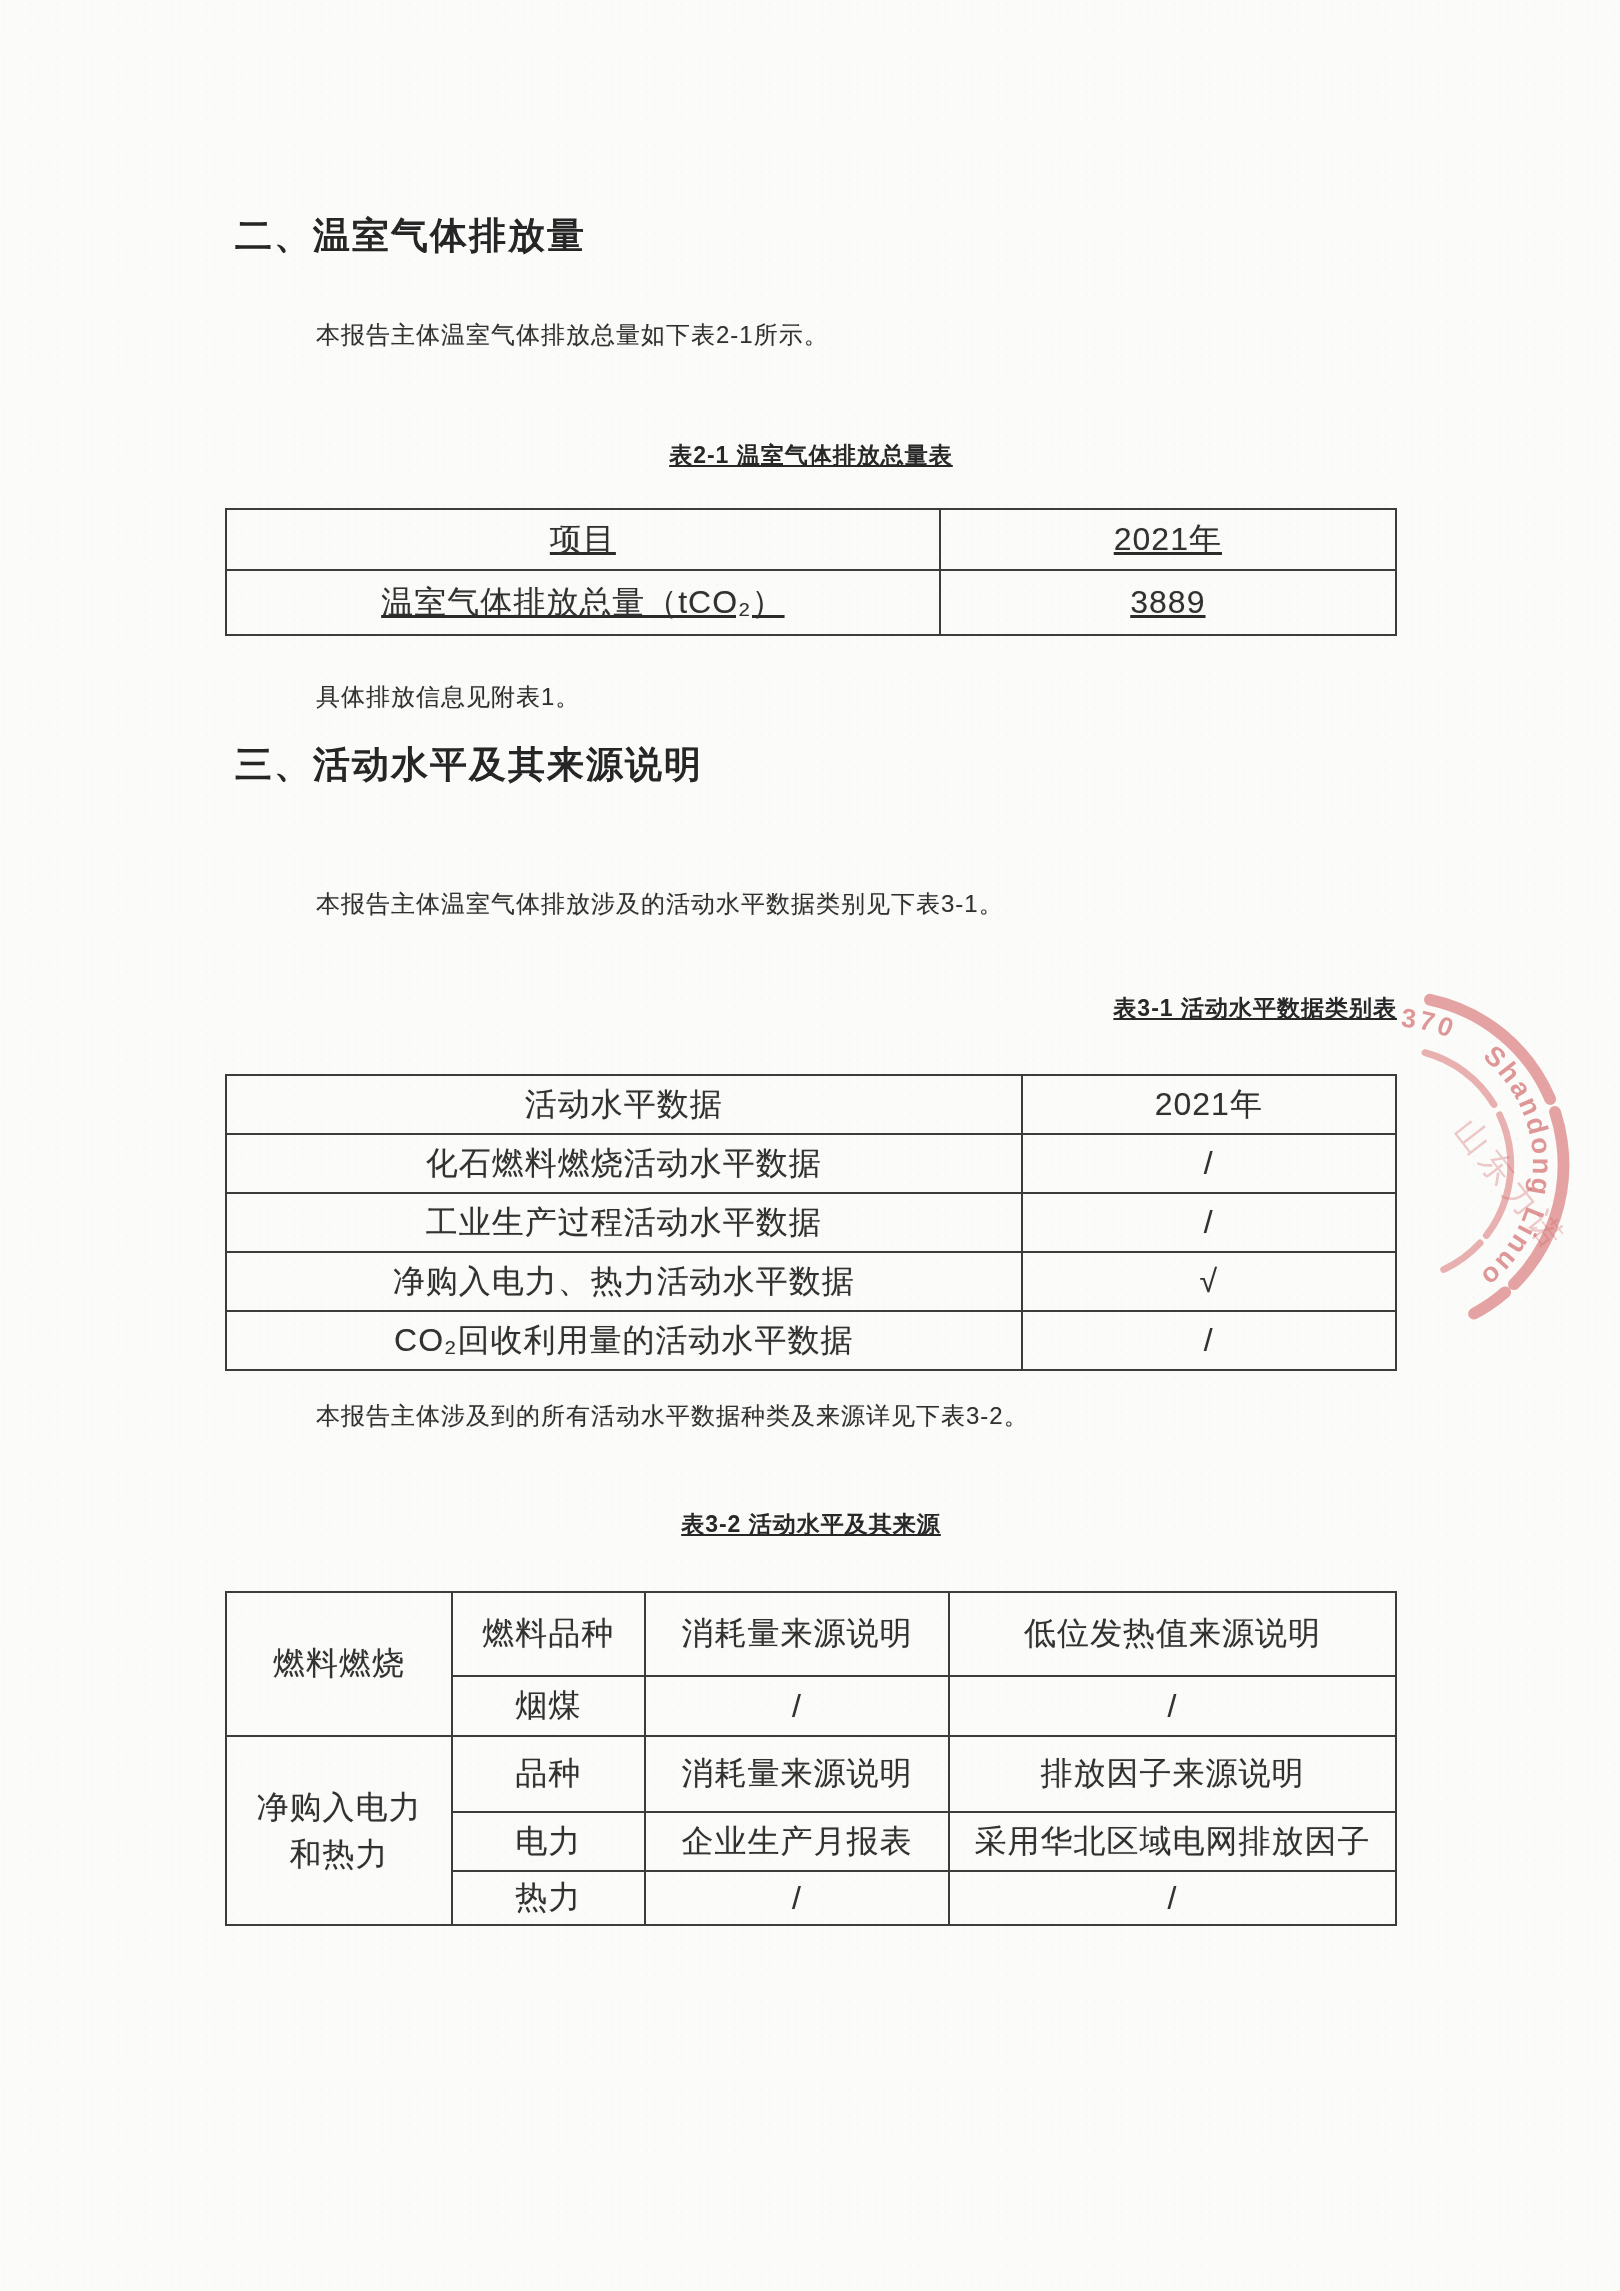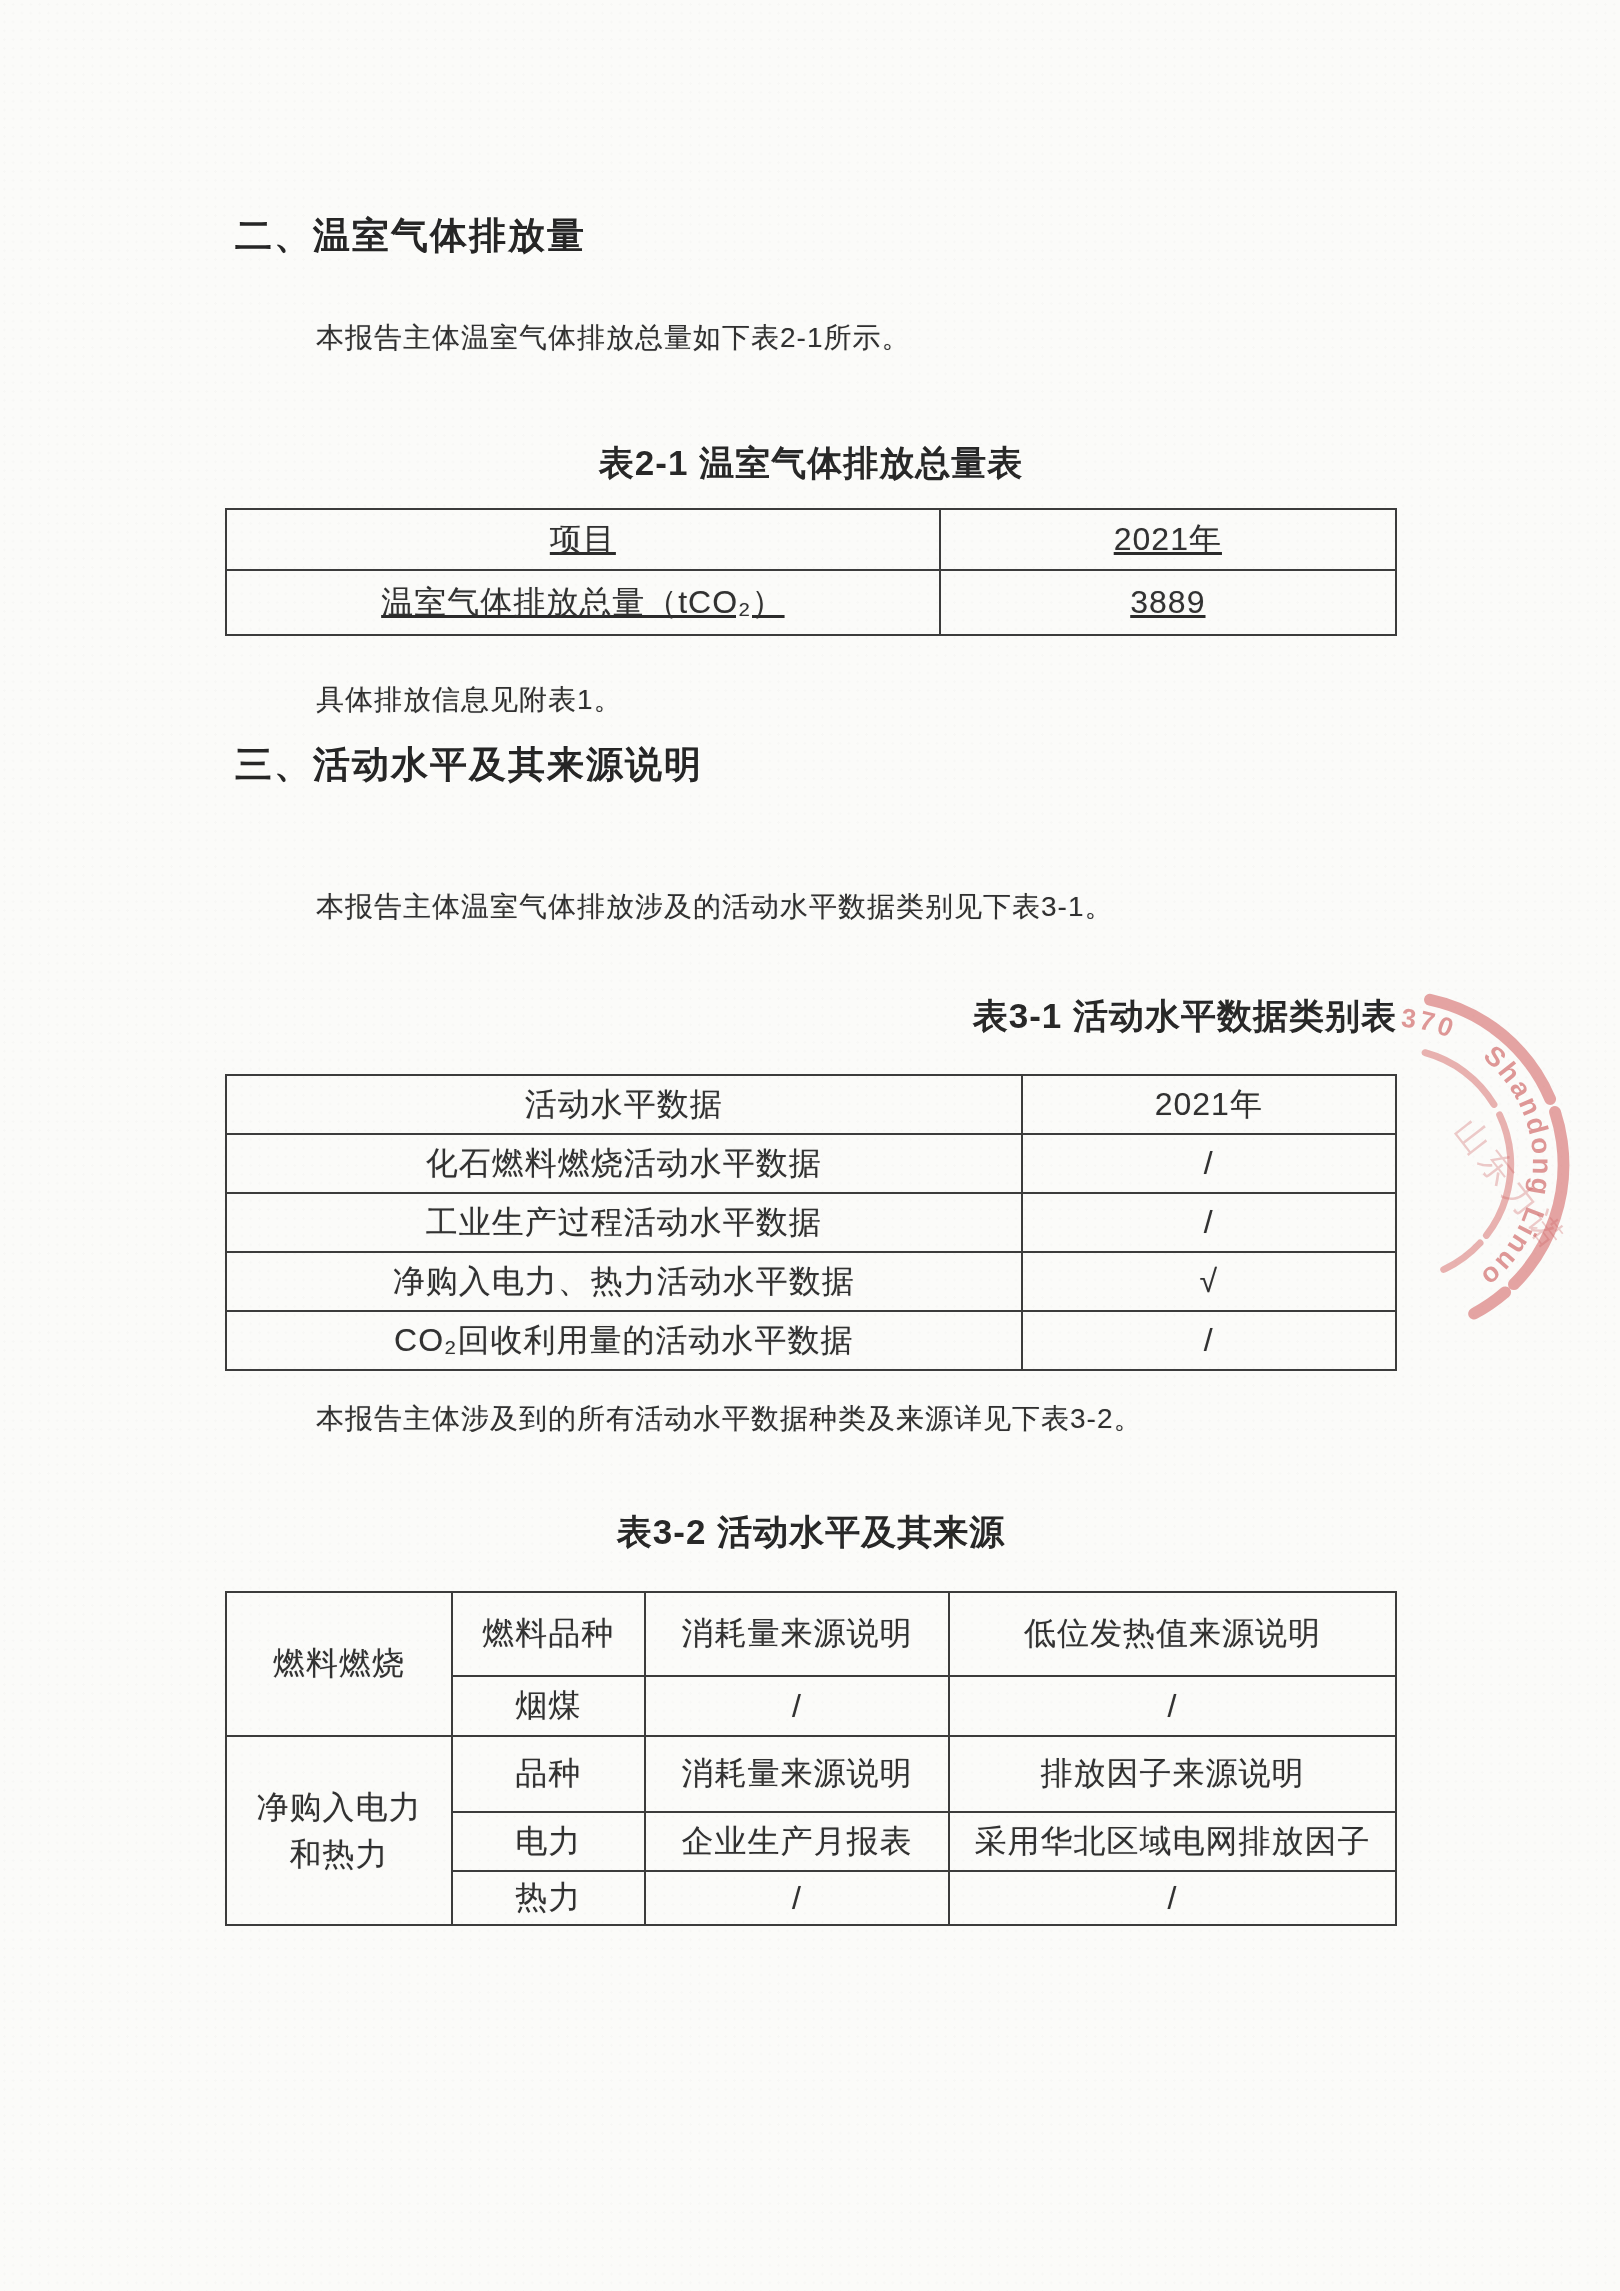--- a/index.html
+++ b/index.html
@@ -13,26 +13,26 @@
     font-family:"Liberation Sans","DejaVu Sans",sans-serif;
     color:#2b2b2b;
     overflow:hidden;
   }
   .abs{position:absolute;margin:0;}
   .sec-heading{
     font-size:37px;font-weight:700;color:#262626;
     letter-spacing:2px;
   }
   .body-text{
-    font-size:28px;color:#303030;letter-spacing:1px;
+    font-size:24px;color:#303030;letter-spacing:1px;
     text-shadow:0 0 1px rgba(40,40,40,.25);
   }
   .caption{
     left:225px;width:1172px;text-align:center;
-    font-size:35px;font-weight:700;color:#282828;letter-spacing:1px;
+    font-size:23px;font-weight:700;color:#282828;letter-spacing:1px;text-decoration:underline;
   }
   table.doc-table{
     position:absolute;left:225px;width:1172px;
     border-collapse:collapse;table-layout:fixed;
     border:2.9px solid #3c3c3c;
   }
   table.doc-table td{
     border:2px solid #3c3c3c;
     text-align:center;vertical-align:middle;
     font-size:32px;color:#313131;letter-spacing:1px;

